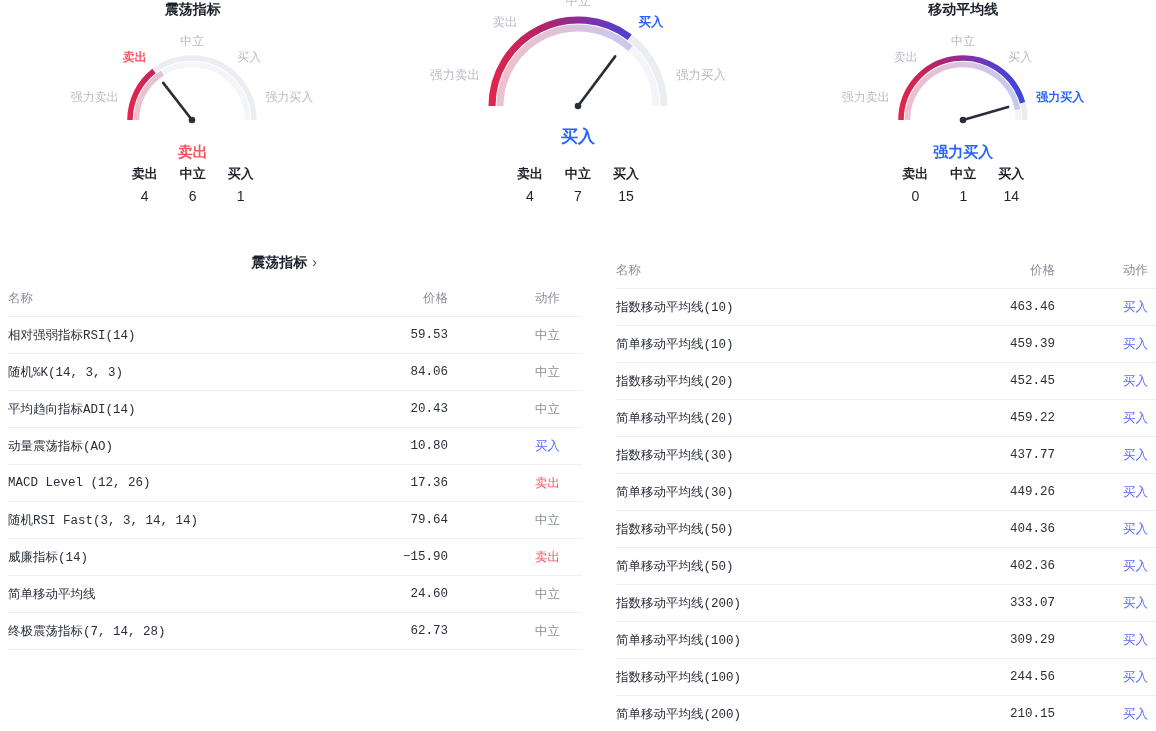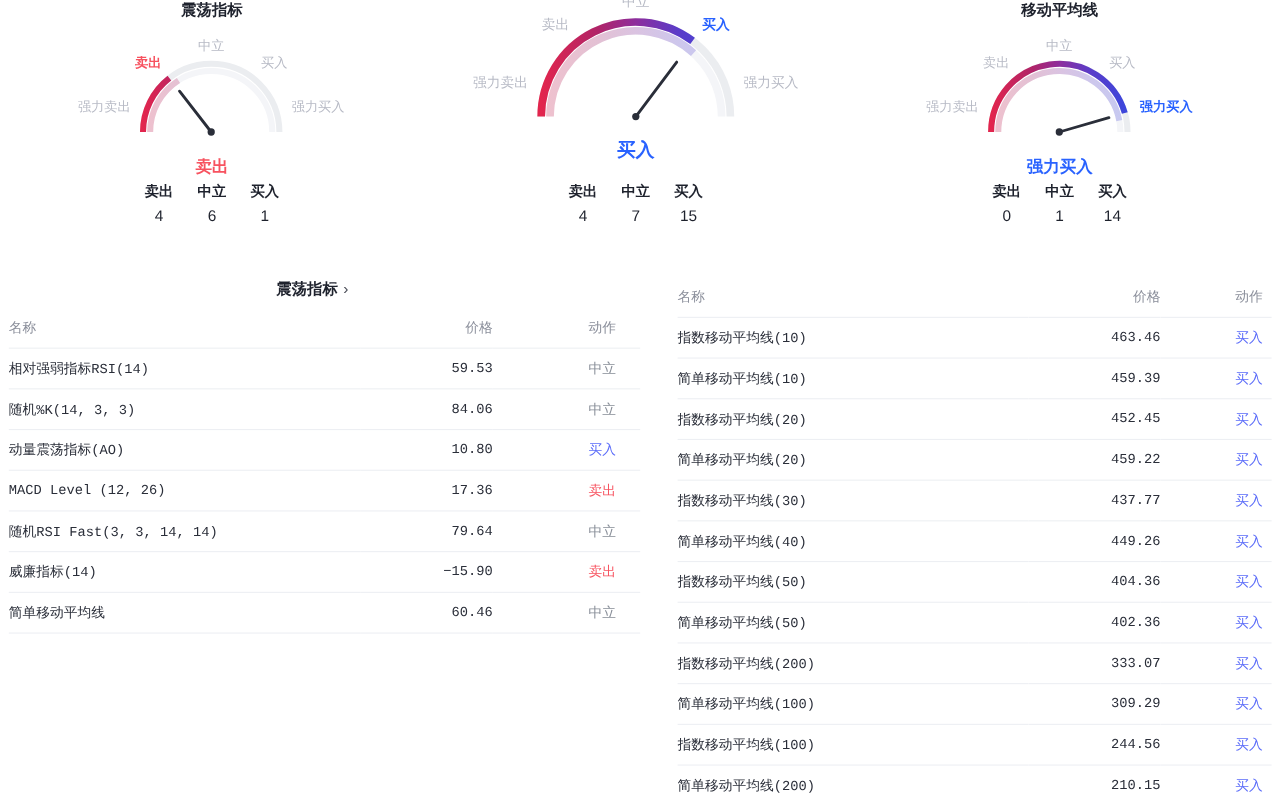--- a/index.html
+++ b/index.html
@@ -175,20 +175,25 @@
             <td class="name">相对强弱指标RSI(14)</td>
             <td class="price">59.53</td>
             <td class="action" style="color: rgb(135, 141, 151);">中立</td>
           </tr>
           <tr>
             <td class="name">随机%K(14, 3, 3)</td>
             <td class="price">84.06</td>
             <td class="action" style="color: rgb(135, 141, 151);">中立</td>
           </tr>
           <tr>
+            <td class="name">平均趋向指标ADI(14)</td>
+            <td class="price">20.43</td>
+            <td class="action" style="color: rgb(135, 141, 151);">中立</td>
+          </tr>
+          <tr>
             <td class="name">动量震荡指标(AO)</td>
             <td class="price">10.80</td>
             <td class="action" style="color: rgb(91, 108, 249);">买入</td>
           </tr>
           <tr>
             <td class="name">MACD Level (12, 26)</td>
             <td class="price">17.36</td>
             <td class="action" style="color: rgb(247, 82, 95);">卖出</td>
           </tr>
           <tr>
@@ -196,21 +201,26 @@
             <td class="price">79.64</td>
             <td class="action" style="color: rgb(135, 141, 151);">中立</td>
           </tr>
           <tr>
             <td class="name">威廉指标(14)</td>
             <td class="price">−15.90</td>
             <td class="action" style="color: rgb(247, 82, 95);">卖出</td>
           </tr>
           <tr>
             <td class="name">简单移动平均线</td>
-            <td class="price">60.46</td>
+            <td class="price">24.60</td>
+            <td class="action" style="color: rgb(135, 141, 151);">中立</td>
+          </tr>
+          <tr>
+            <td class="name">终极震荡指标(7, 14, 28)</td>
+            <td class="price">62.73</td>
             <td class="action" style="color: rgb(135, 141, 151);">中立</td>
           </tr>
         </tbody>
       </table>
     </div>
     <div class="tbl-wrap right">
       <table>
         <thead>
           <tr>
             <th class="name">名称</th>
@@ -238,21 +248,21 @@
             <td class="name">简单移动平均线(20)</td>
             <td class="price">459.22</td>
             <td class="action" style="color: rgb(91, 108, 249);">买入</td>
           </tr>
           <tr>
             <td class="name">指数移动平均线(30)</td>
             <td class="price">437.77</td>
             <td class="action" style="color: rgb(91, 108, 249);">买入</td>
           </tr>
           <tr>
-            <td class="name">简单移动平均线(40)</td>
+            <td class="name">简单移动平均线(30)</td>
             <td class="price">449.26</td>
             <td class="action" style="color: rgb(91, 108, 249);">买入</td>
           </tr>
           <tr>
             <td class="name">指数移动平均线(50)</td>
             <td class="price">404.36</td>
             <td class="action" style="color: rgb(91, 108, 249);">买入</td>
           </tr>
           <tr>
             <td class="name">简单移动平均线(50)</td>

